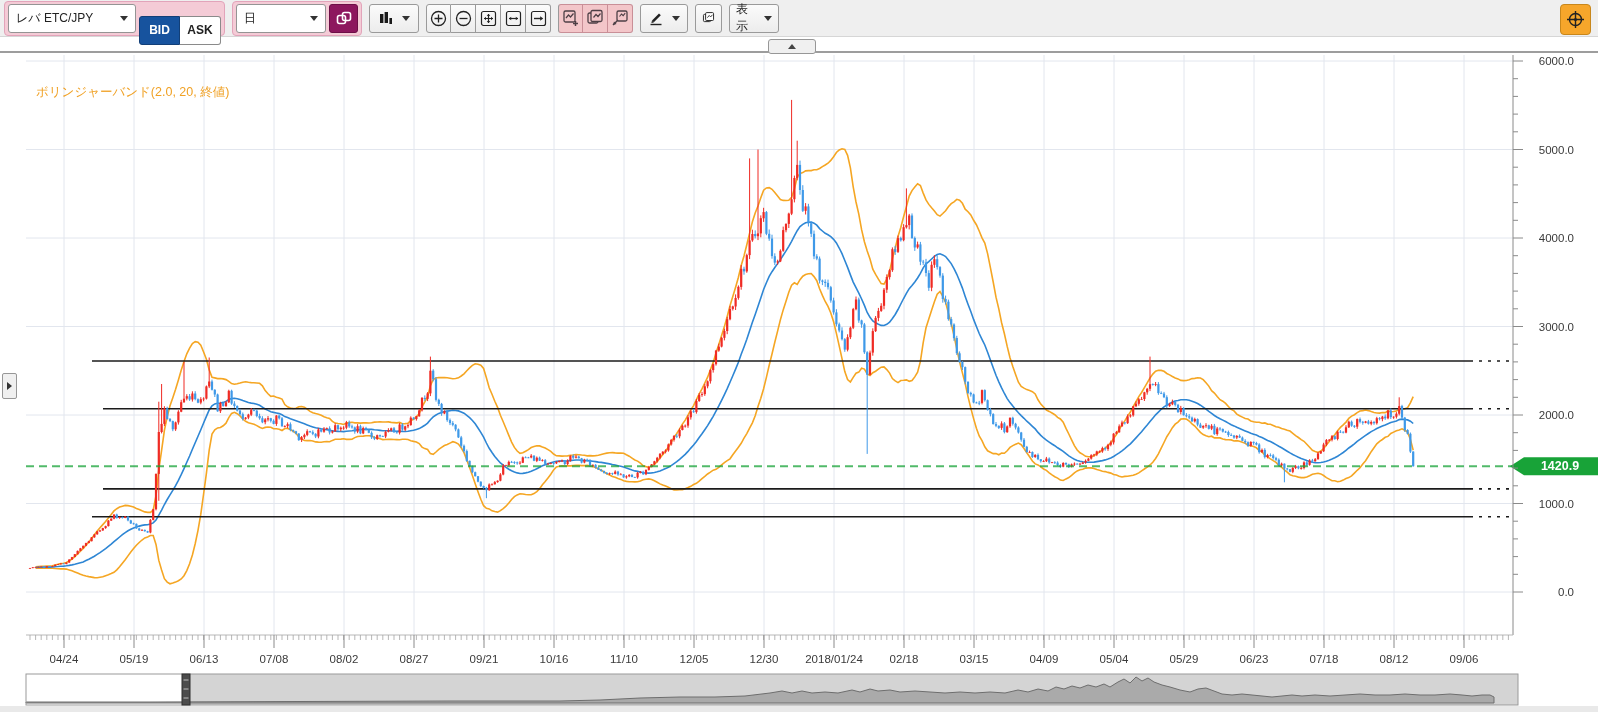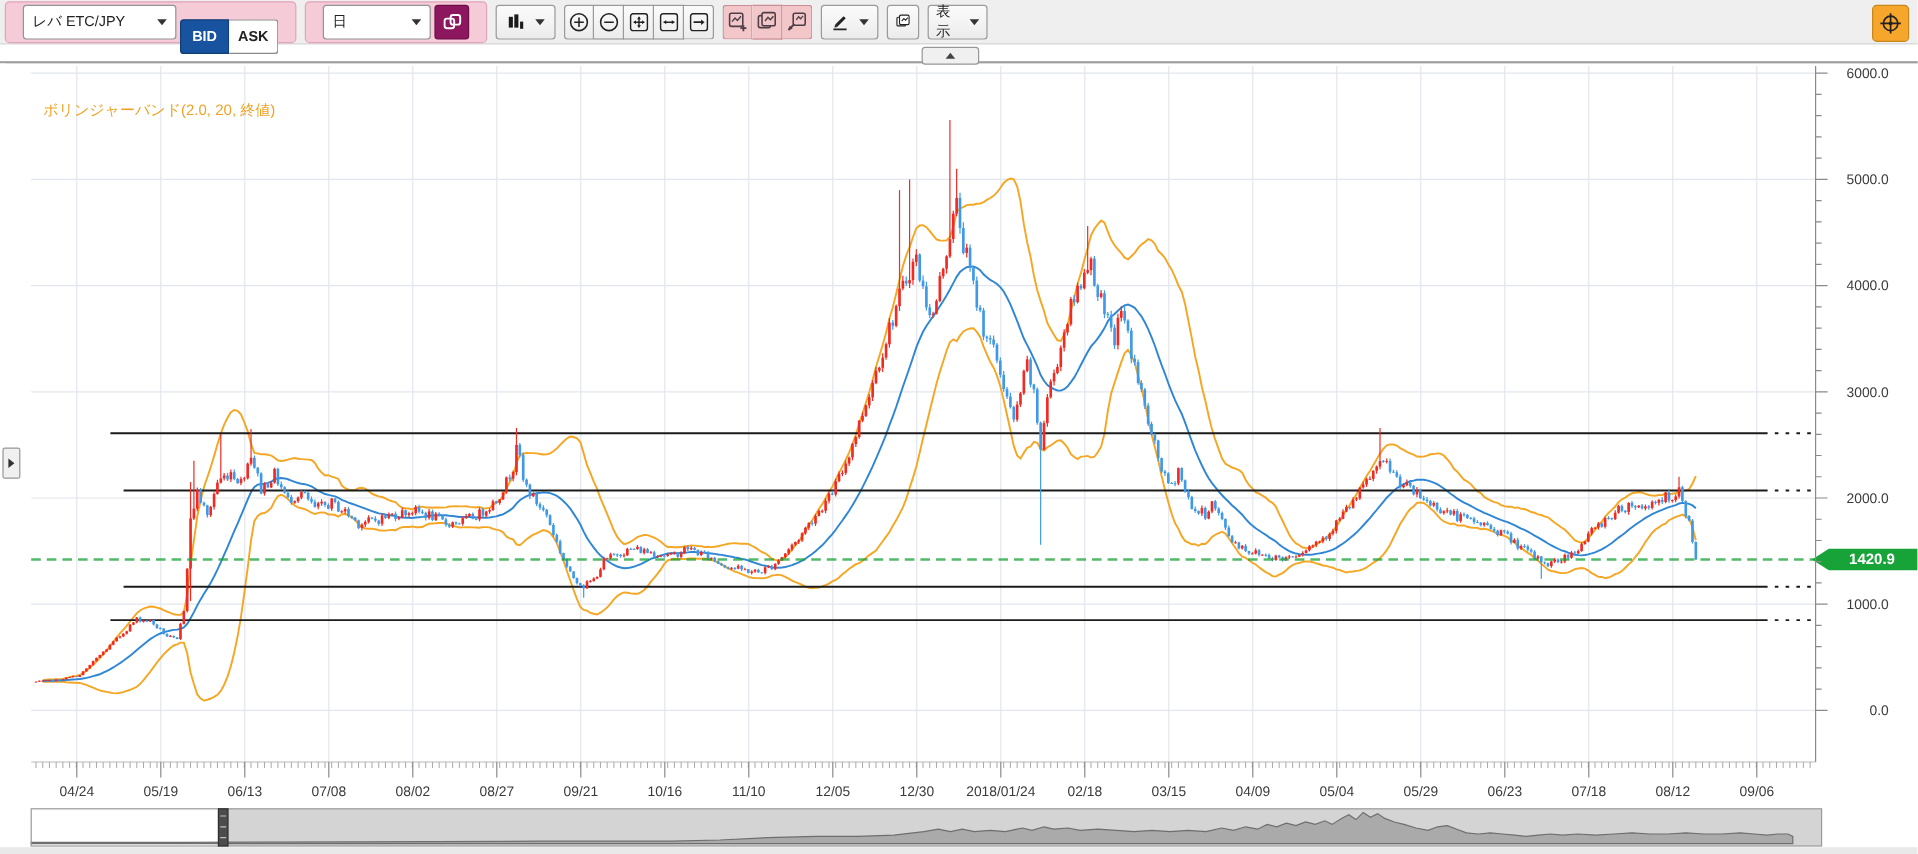--- a/index.html
+++ b/index.html
@@ -1,21 +1,21 @@
 <!DOCTYPE html>
 <html><head>
 <meta charset="utf-8">
 <style>
   html,body{margin:0;padding:0;width:1598px;height:712px;overflow:hidden;background:#fff;
     font-family:"Liberation Sans","DejaVu Sans",sans-serif;font-size:12px;color:#222;}
   
   #toolbar{position:absolute;left:0;top:0;width:1598px;height:37px;background:#efefef;
     border-bottom:1px solid #d6d6d6;display:flex;align-items:center;gap:7px;padding-left:4px;box-sizing:border-box;}
   .pink-wrap{display:flex;align-items:center;gap:3px;background:#f4cbd6;border:1px solid #e2a4ba;
-    border-radius:4px;padding:2px 14px;height:29px;box-sizing:content-box;}
+    border-radius:4px;padding:2px 3px;height:29px;box-sizing:content-box;}
   .sel{display:flex;align-items:center;justify-content:space-between;background:#fff;border:1px solid #949494;
     border-radius:3px;height:27px;padding:0 7px;cursor:pointer;}
   .sel .caret,.tb-caret{width:0;height:0;border-left:4px solid transparent;border-right:4px solid transparent;
     border-top:5px solid #333;margin-left:8px;}
   .btn-pair{display:flex;}
   .btn-bidask{height:29px;width:41px;display:flex;align-items:center;justify-content:center;
     font-size:12px;cursor:pointer;border:1px solid #8a8a8a;box-sizing:border-box;background:#fff;color:#222;margin-top:24px;}
   .bid{background:#17539e;color:#fff;border-color:#123f78;border-radius:3px 0 0 3px;font-weight:bold;}
   .ask{border-radius:0 3px 3px 0;border-left:none;font-weight:bold;}
   .tb-btn{display:flex;align-items:center;justify-content:center;height:29px;background:linear-gradient(#fbfbfb,#ececec);

